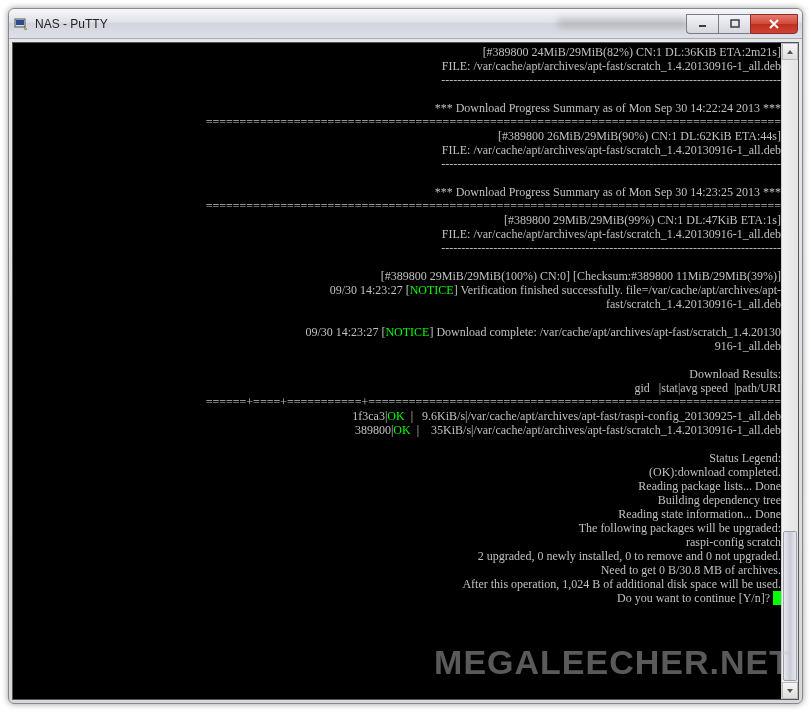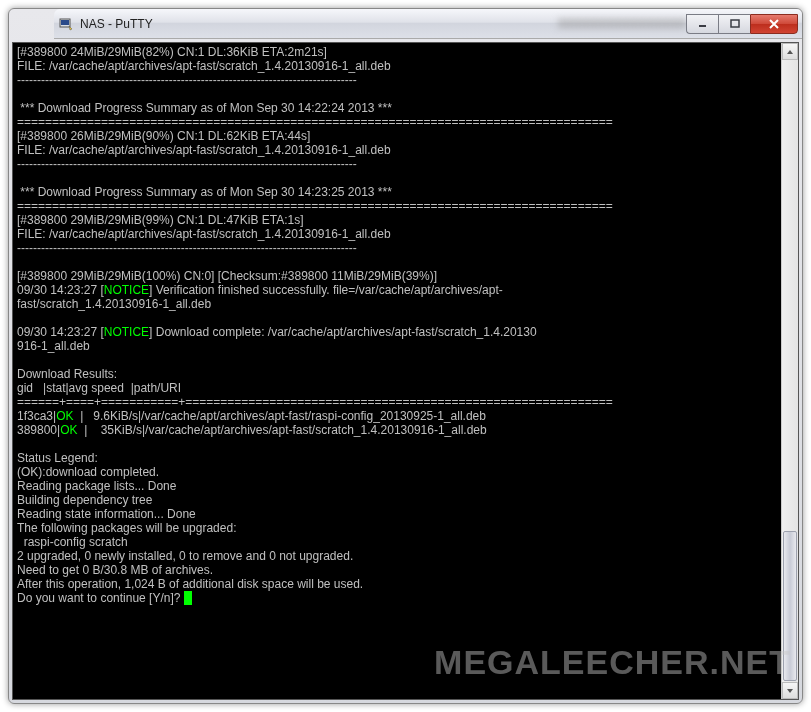--- a/index.html
+++ b/index.html
@@ -26,21 +26,20 @@
     }
     .titlebar {
       height: 30px;
       background: linear-gradient(to bottom, #f6f7fb 0%, #e0e2e9 45%, #d2d5de 50%, #dde0e8 100%);
       border-bottom: 1px solid #aaa;
       border-radius: 6px 6px 0 0;
       display: flex;
       align-items: center;
       padding: 0 4px 0 4px;
       position: relative;
-      margin-left: 45px;
     }
     .titlebar-icon {
       width: 16px;
       height: 16px;
       margin-right: 6px;
       display: flex;
       align-items: center;
       justify-content: center;
     }
     .titlebar-title {
@@ -87,26 +86,27 @@
       background: #000;
       margin: 3px 3px 3px 3px;
       border: 1px solid #555;
       position: relative;
       display: flex;
     }
     .terminal {
       flex: 1;
       background: #000;
       color: #c0c0c0;
-      font-family: Liberation Sans, sans-serif;
+      font-family: Liberation Serif, serif;
       font-size: 12px;
       line-height: 14px;
       padding: 2px 0 2px 4px;
       white-space: pre;
       overflow: hidden;
+      text-align: right;
     }
     .terminal .green { color: #00ff00; }
     .terminal .cursor {
       display: inline-block;
       width: 8px;
       height: 14px;
       background: #00ff00;
       vertical-align: text-bottom;
     }
     .scrollbar {

